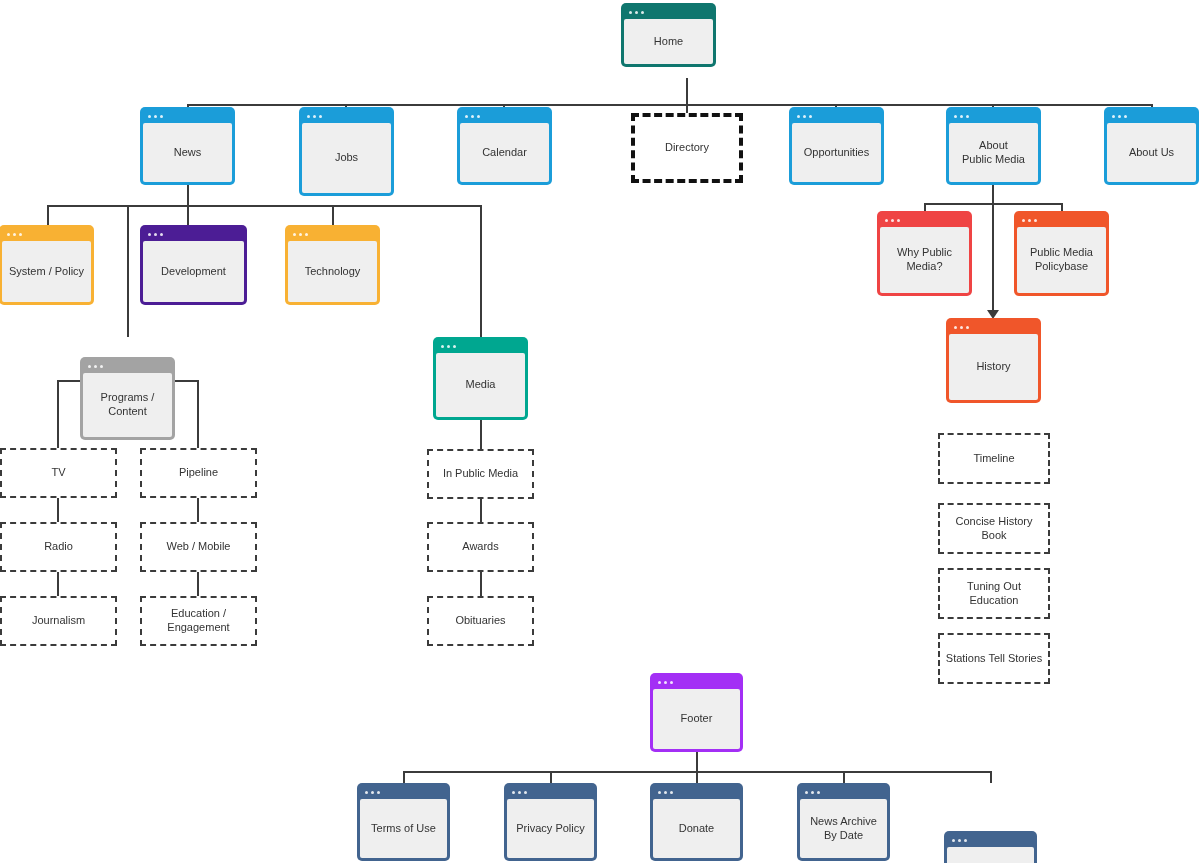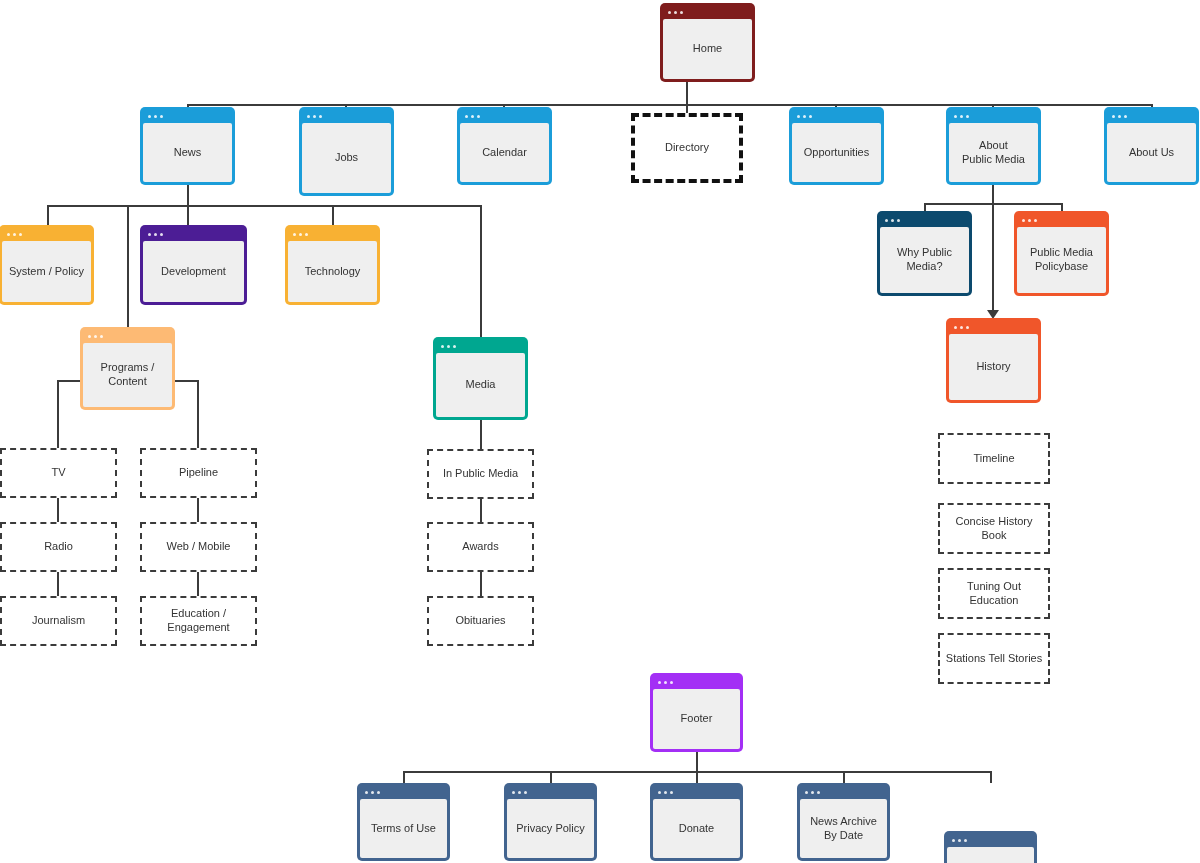--- a/index.html
+++ b/index.html
@@ -132,21 +132,21 @@
   <div class="arrowhead" style="left:987px; top:310px;"></div>
 
   <div class="ln v" style="left:696px; top:752px; height:30px;"></div>
   <div class="ln h" style="left:403px; top:771px; width:588px;"></div>
   <div class="ln v" style="left:403px; top:771px; height:12px;"></div>
   <div class="ln v" style="left:550px; top:771px; height:12px;"></div>
   <div class="ln v" style="left:696px; top:771px; height:12px;"></div>
   <div class="ln v" style="left:843px; top:771px; height:12px;"></div>
   <div class="ln v" style="left:990px; top:771px; height:12px;"></div>
 
-  <div class="node" style="left:660px; top:3px; width:95px; height:79px; background:#7f1d1d;">
+  <div class="node" style="left:621px; top:3px; width:95px; height:64px; background:#0f766e;">
     <div class="titlebar">
       <span class="dot"></span>
       <span class="dot"></span>
       <span class="dot"></span>
     </div>
     <div class="body">Home</div>
   </div>
 
   <div class="node" style="left:140px; top:107px; width:95px; height:78px; background:#1b9dd9;">
     <div class="titlebar">
@@ -233,21 +233,21 @@
 
   <div class="node" style="left:285px; top:225px; width:95px; height:80px; background:#f8b133;">
     <div class="titlebar">
       <span class="dot"></span>
       <span class="dot"></span>
       <span class="dot"></span>
     </div>
     <div class="body">Technology</div>
   </div>
 
-  <div class="node" style="left:80px; top:327px; width:95px; height:83px; background:#fdba74;">
+  <div class="node" style="left:80px; top:357px; width:95px; height:83px; background:#a3a3a3;">
     <div class="titlebar">
       <span class="dot"></span>
       <span class="dot"></span>
       <span class="dot"></span>
     </div>
     <div class="body">
       <span>
         <span>Programs /</span><br>
         <span>Content</span>
       </span>
@@ -289,21 +289,21 @@
   <div class="dnode thin" style="left:427px; top:449px; width:107px; height:50px;">
     <span>In Public Media</span>
   </div>
   <div class="dnode thin" style="left:427px; top:522px; width:107px; height:50px;">
     <span>Awards</span>
   </div>
   <div class="dnode thin" style="left:427px; top:596px; width:107px; height:50px;">
     <span>Obituaries</span>
   </div>
 
-  <div class="node" style="left:877px; top:211px; width:95px; height:85px; background:#0c4a6e;">
+  <div class="node" style="left:877px; top:211px; width:95px; height:85px; background:#ef4444;">
     <div class="titlebar">
       <span class="dot"></span>
       <span class="dot"></span>
       <span class="dot"></span>
     </div>
     <div class="body">
       <span>
         <span>Why Public</span><br>
         <span>Media?</span>
       </span>

